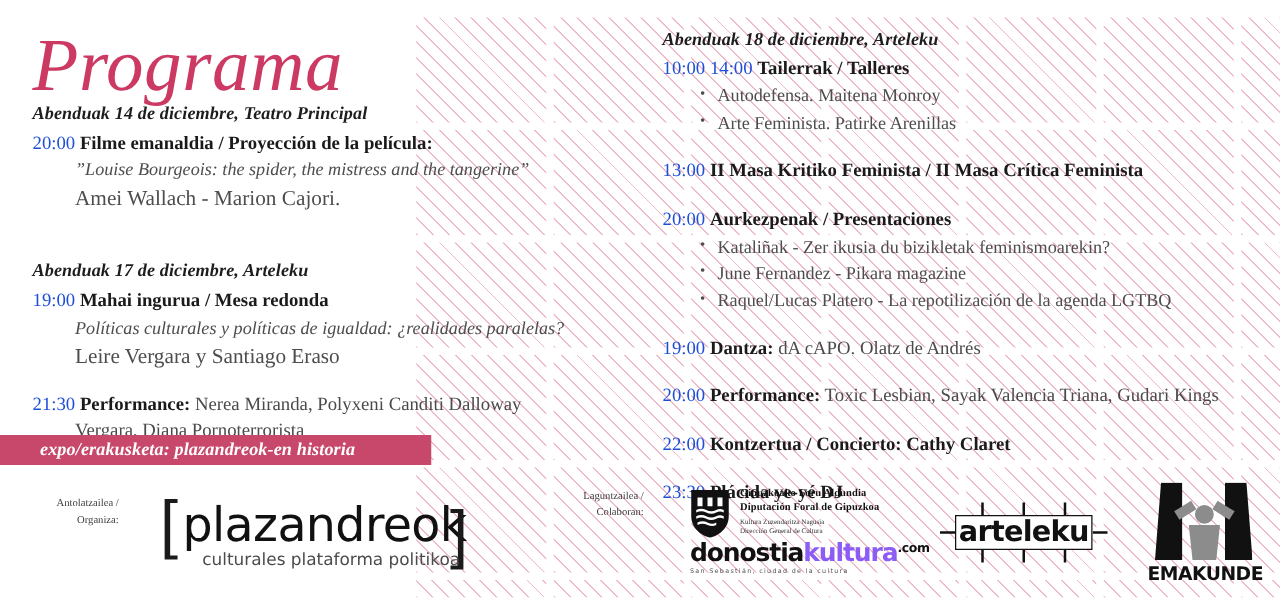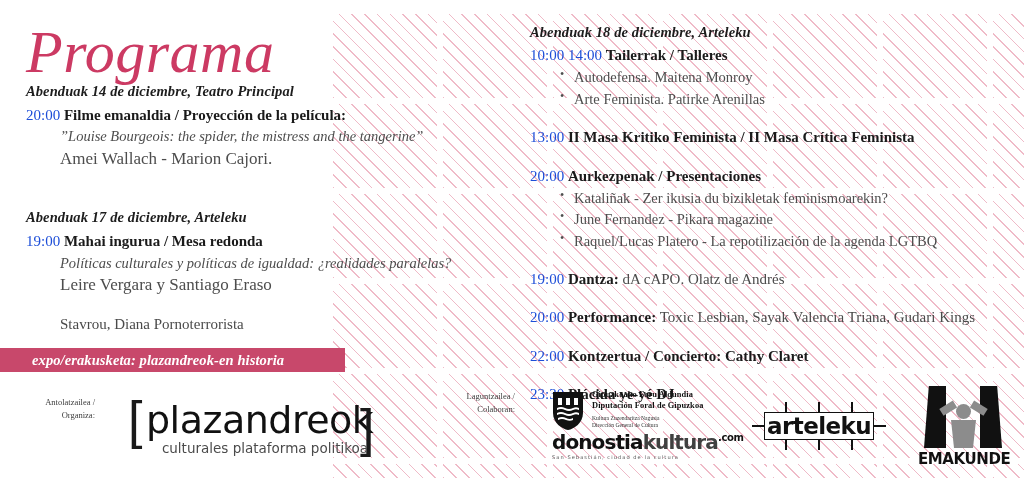--- a/index.html
+++ b/index.html
@@ -234,21 +234,21 @@
     margin-top: 0px;
     font-family: "Liberation Serif", "DejaVu Serif", serif;
   }
   .gk-s1 { margin-top: 3px; }
   #dk-wrap { position: absolute; left: 0px; top: 44px; }
   #dk-word {
     font-size: 20px; font-weight: bold; letter-spacing: -0.9px;
     font-family: "DejaVu Sans", sans-serif; line-height: 1;
   }
   #dk-word .dk-dark { color: #111111; }
-  #dk-word .dk-gray { color: #404040; }
+  #dk-word .dk-gray { color: #8b5cf6; }
   #dk-word .dk-com {
     font-size: 10px; color: #111111; vertical-align: super;
     letter-spacing: -0.3px;
   }
   #dk-tag {
     font-size: 5.1px; color: #555; letter-spacing: 1.05px;
     font-family: "DejaVu Sans", sans-serif; margin-top: 2px;
   }
 
   
@@ -374,21 +374,26 @@
         <span class="t">19:00</span>
         <span class="bold">Mahai ingurua / Mesa redonda</span>
       </div>
       <div class="sub-italic">Políticas culturales y políticas de igualdad: ¿realidades paralelas?</div>
       <div class="sub-plain">Leire Vergara y Santiago Eraso</div>
     </div>
 
     <div class="gap-md"></div>
 
     <div class="entry">
-      <div class="cont-plain">Stavrou, Diana Pornoterrorista</div>
+      <div class="line-main">
+        <span class="t">21:30</span>
+        <span class="bold">Performance:</span>
+        <span class="plain">Nerea Miranda, Polyxeni Canditi Dalloway</span>
+      </div>
+      <div class="cont-plain">Vergara, Diana Pornoterrorista</div>
     </div>
 
   </div>
 
   <div id="expo-banner">
     <span class="txt">expo/erakusketa: plazandreok-en historia</span>
   </div>
 
   <div id="right-col">
 

